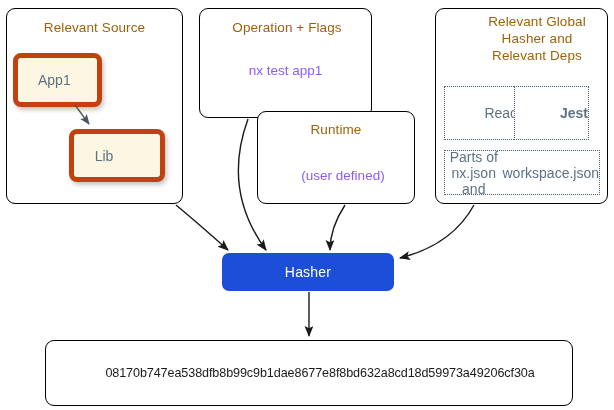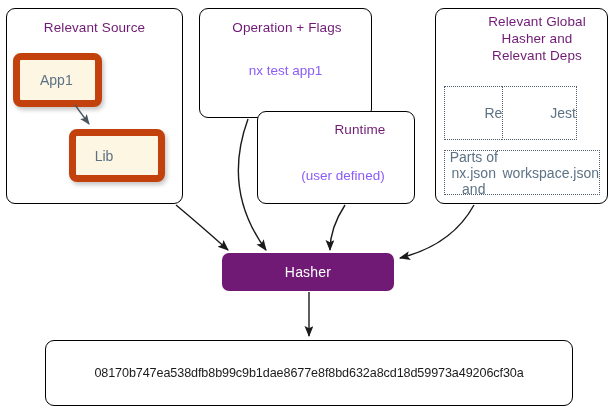--- a/index.html
+++ b/index.html
@@ -27,39 +27,39 @@
     box-sizing: border-box;
     background: #ffffff;
     border: 1.4px solid #000000;
     border-radius: 9px;
   }
   .panel-title {
     position: absolute;
     left: 0;
     right: 0;
     text-align: center;
-    color: #701a75;
+    color: #a16207;
     font-size: 13.5px;
     line-height: 17px;
     letter-spacing: 0.1px;
   }
   .panel-body {
     position: absolute;
     left: 0;
     right: 0;
     text-align: center;
     color: #8b5cf6;
     font-size: 13.5px;
     line-height: 17px;
   }
   .srcbox {
     position: absolute;
     box-sizing: border-box;
     background: #fcf6e3;
-    border: 7px solid #c2410c;
+    border: 5px solid #c2410c;
     border-radius: 8px;
     box-shadow: 2px 3px 4px rgba(0,0,0,0.22);
     color: #5d7285;
     font-size: 14px;
     display: flex;
     align-items: center;
     justify-content: center;
   }
   .srcbox.app1 { justify-content: flex-start; padding-left: 20px; }
   .srcbox.lib { padding-right: 26px; }
@@ -72,21 +72,21 @@
     align-items: center;
     justify-content: flex-end;
     text-align: center;
     color: #5d7285;
     font-size: 14px;
     line-height: 16px;
   }
   .hasher {
     position: absolute;
     box-sizing: border-box;
-    background: #701a75;
+    background: #1d4ed8;
     border-radius: 7px;
     color: #ffffff;
     font-size: 14px;
     display: flex;
     align-items: center;
     justify-content: center;
     letter-spacing: 0.2px;
   }
   .result {
     position: absolute;
@@ -97,20 +97,21 @@
   }
   .result-text {
     position: absolute;
     left: 0;
     right: 0;
     top: 28px;
     text-align: center;
     color: #1a1a1a;
     font-size: 12.6px;
     letter-spacing: -0.1px;
+    padding-left: 11px;
   }
   svg.edges {
     position: absolute;
     left: 0;
     top: 0;
     width: 614px;
     height: 410px;
     pointer-events: none;
     overflow: visible;
   }
@@ -132,35 +133,35 @@
     <span>Lib</span>
   </div>
 
   <div class="panel" style="left:199px; top:8px; width:173px; height:110px;">
   </div>
   <div class="panel-title" style="left:199px; top:19px; width:176px;">Operation + Flags</div>
   <div class="panel-body" style="left:199px; top:62px; width:173px;">nx test app1</div>
 
   <div class="panel" style="left:257px; top:111px; width:158px; height:93px;">
   </div>
-  <div class="panel-title" style="left:257px; top:121px; width:158px;margin-left:24px;">Runtime</div>
+  <div class="panel-title" style="left:257px; top:121px; width:158px;">Runtime</div>
   <div class="panel-body" style="left:257px; top:167px; width:172px;">(user defined)</div>
 
   <div class="panel" style="left:435px; top:8px; width:173px; height:196px;">
   </div>
   <div class="panel-title" style="left:435px; top:13px; width:204px;">
     <div>Relevant Global</div>
     <div>Hasher and</div>
     <div>Relevant Deps</div>
   </div>
 
   <div class="dotbox" style="left:444px; top:86px; width:78px; height:54px;">
     <span>React</span>
   </div>
-  <div class="dotbox" style="left:502px; top:86px; width:75px; height:54px;">
+  <div class="dotbox" style="left:514px; top:86px; width:75px; height:54px;font-weight:bold;">
     <span>Jest</span>
   </div>
   <div class="dotbox" style="left:444px; top:150px; width:156px; height:45px; flex-direction:row;">
     <span>Parts of nx.json and</span>
     <span>workspace.json</span>
   </div>
 
   <div class="hasher" style="left:222px; top:253px; width:172px; height:38px;">
     <span>Hasher</span>
   </div>

